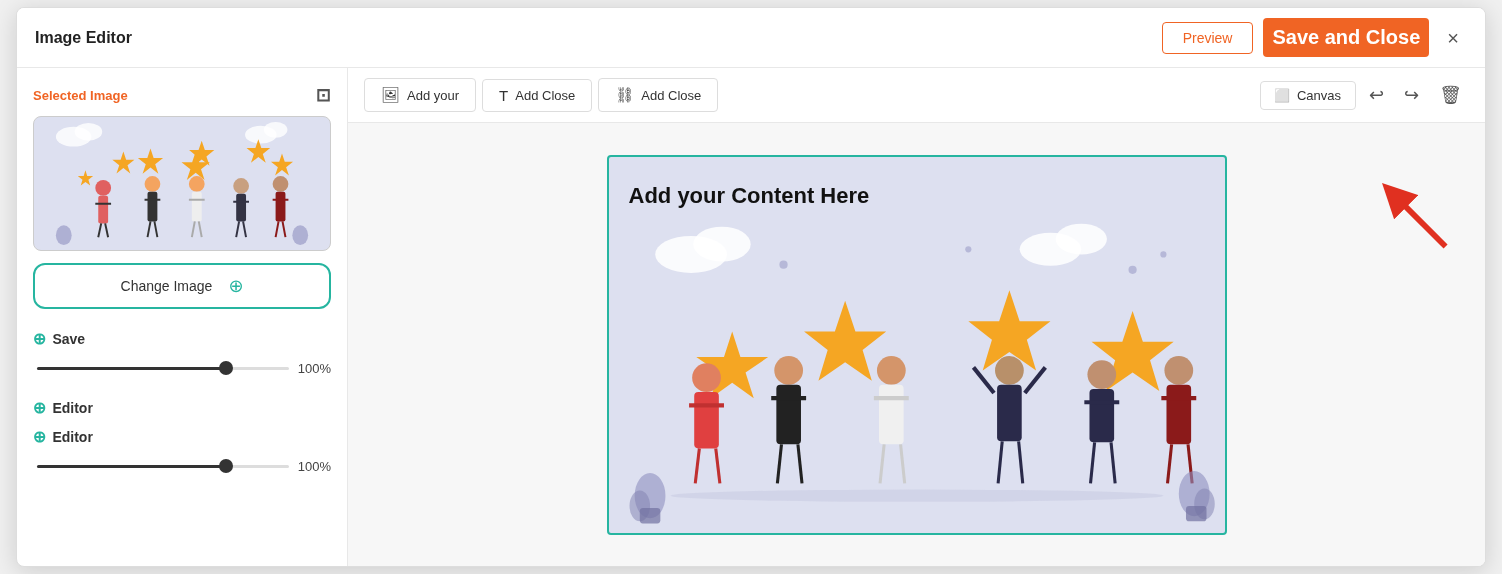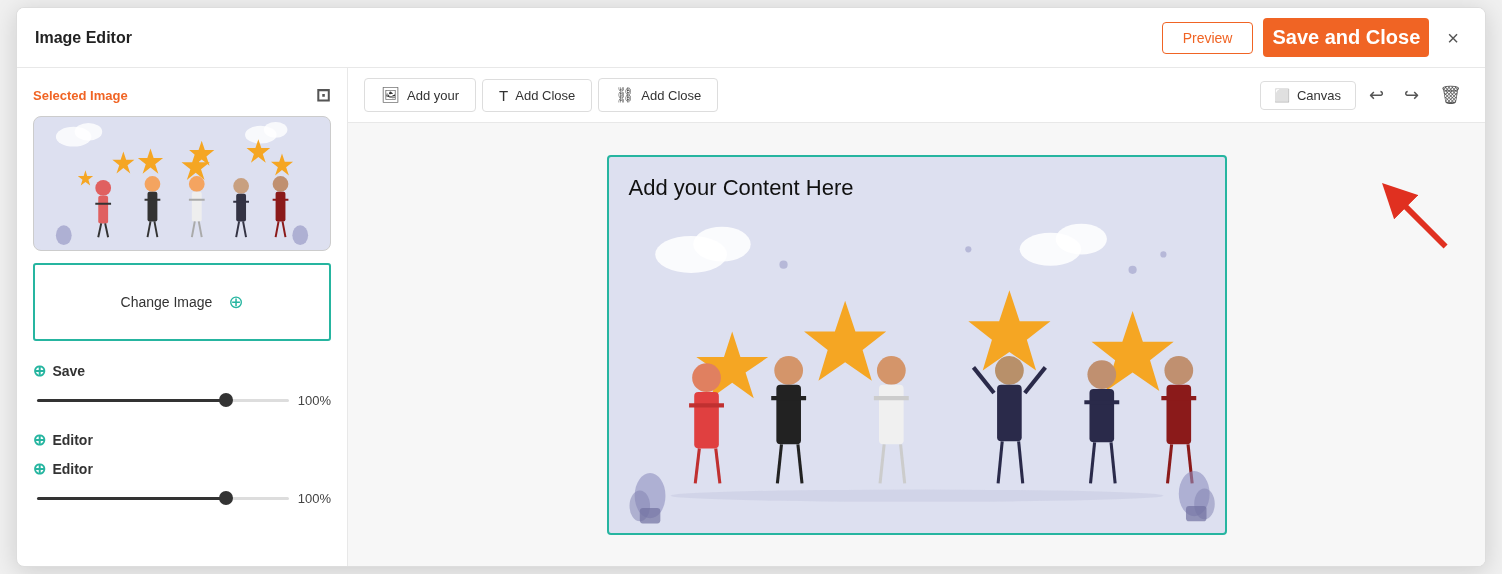--- a/index.html
+++ b/index.html
@@ -115,22 +115,22 @@
     
     .image-preview-box svg {
       width: 100%;
       height: 100%;
     }
     .btn-change-image {
       width: 100%;
       border: 2px solid #26b5a0;
       background: #fff;
       color: #333;
-      border-radius: 3px;
-      padding: 26px;
+      border-radius: 12px;
+      padding: 10px;
       font-size: 14px;
       cursor: pointer;
       display: flex;
       align-items: center;
       justify-content: center;
       gap: 16px;
       margin-bottom: 20px;
     }
     .btn-change-image .plus-circle {
       color: #26b5a0;
@@ -265,24 +265,24 @@
       width: 620px;
       height: 380px;
       background: #dde0f0;
       border: 2px solid #26b5a0;
       border-radius: 4px;
       position: relative;
       overflow: hidden;
     }
     .canvas-content-text {
       position: absolute;
-      top: 18px;
+      top: 26px;
       left: 20px;
       font-size: 22px;
-      font-weight: 400;
+      font-weight: 700;
       color: #111;
     }
     
     .red-arrow {
       position: absolute;
       top: 60px;
       right: 60px;
       width: 70px;
       height: 70px;
       pointer-events: none;

